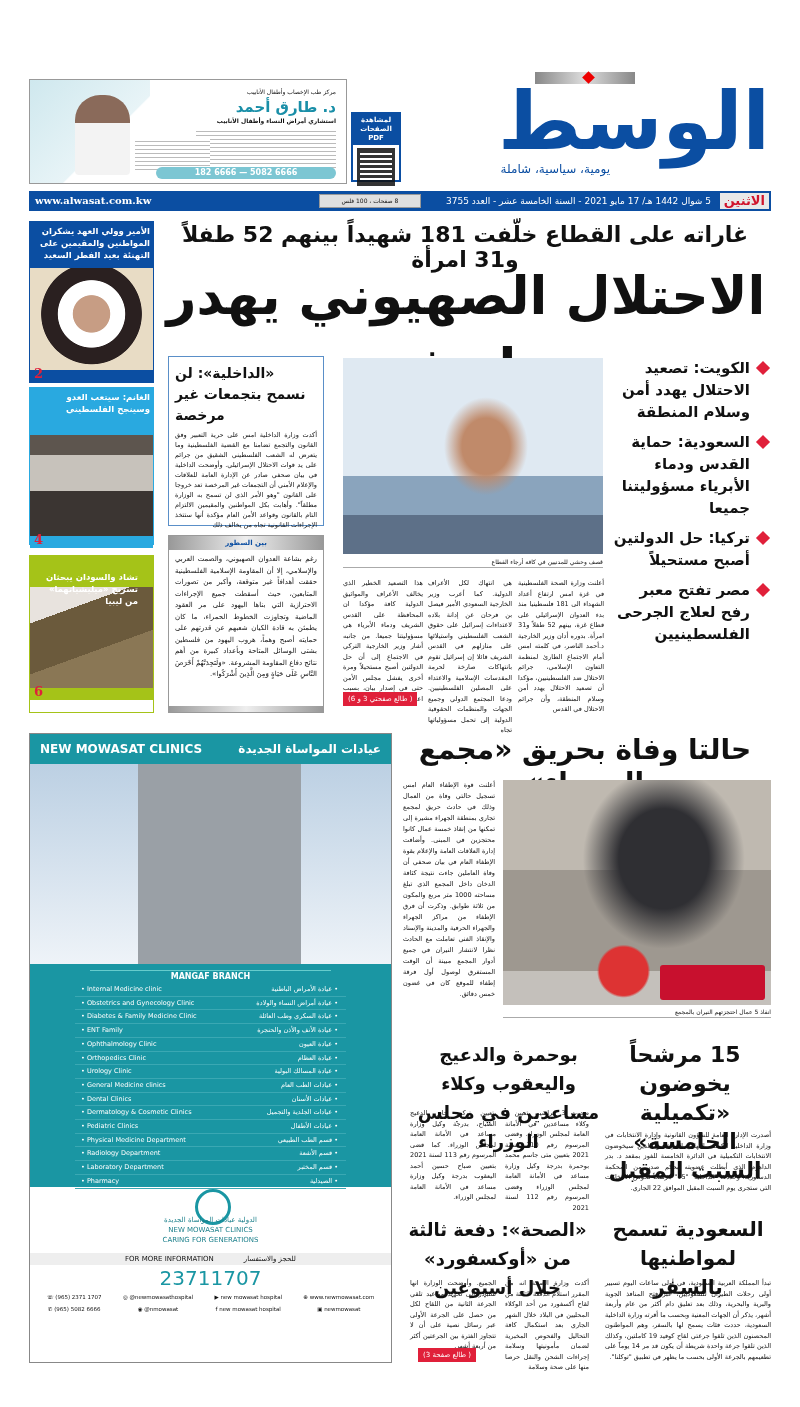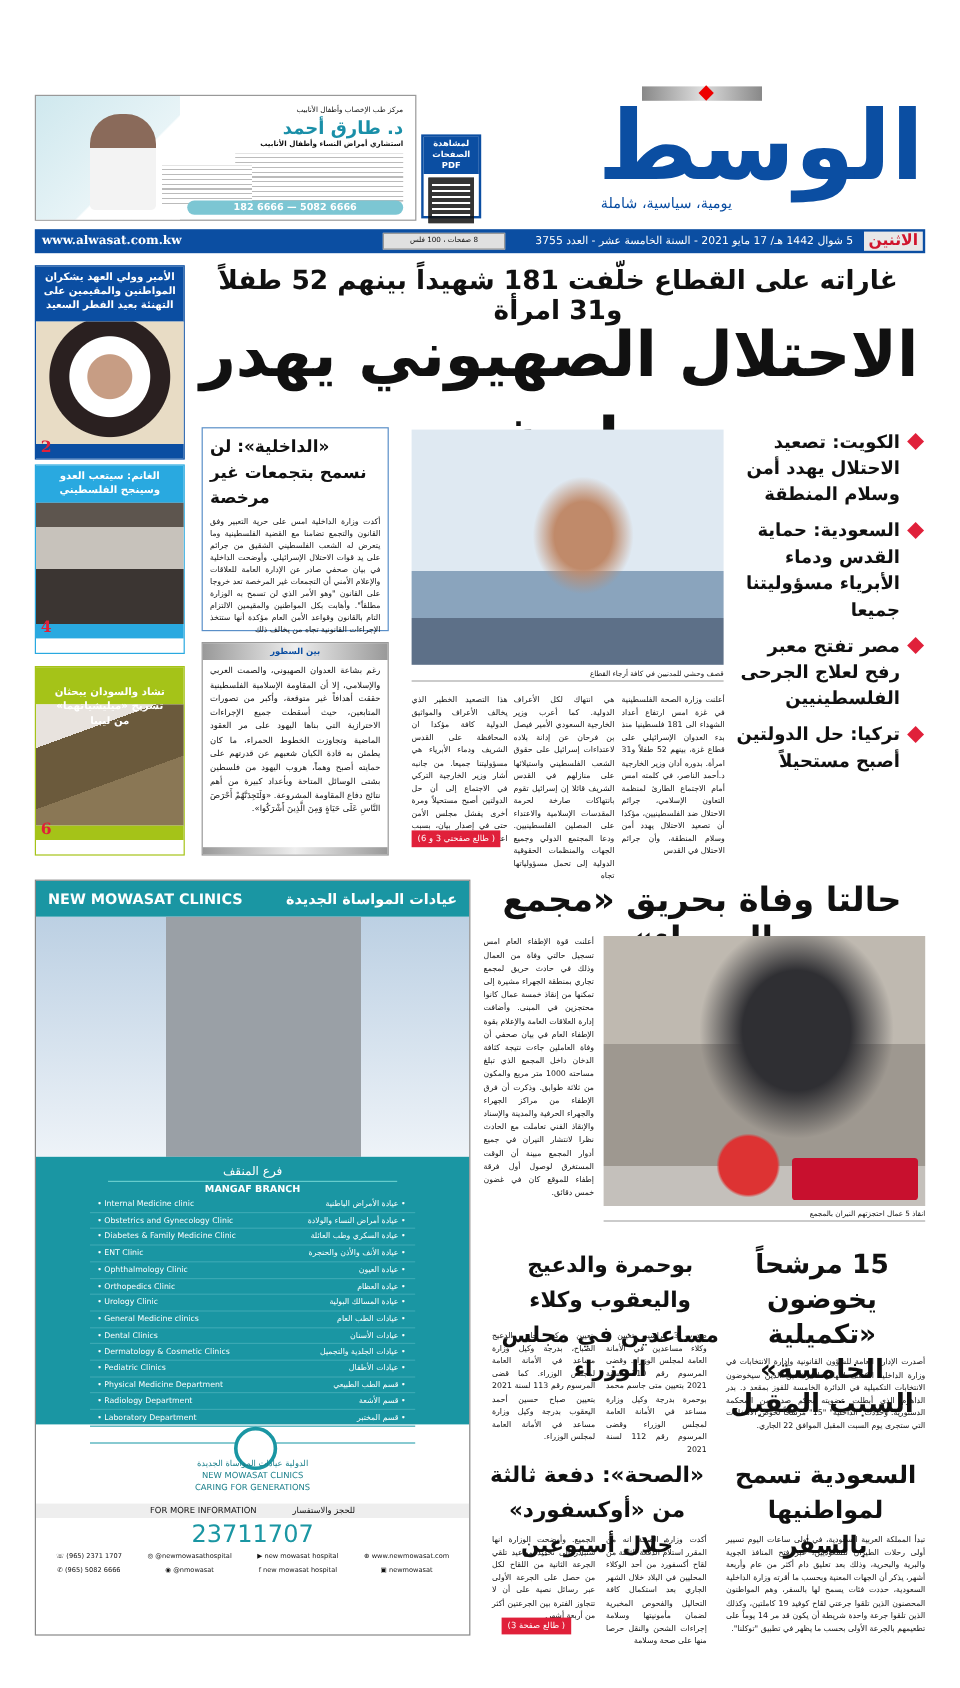--- a/index.html
+++ b/index.html
@@ -1,18 +1,18 @@
 <!DOCTYPE html>
 <html><head>
 <meta charset="utf-8">
 <style>
 *{box-sizing:border-box;margin:0;padding:0}
 body{width:800px;height:1407px;background:#fff;font-family:"DejaVu Sans",sans-serif;position:relative;overflow:hidden;color:#111}
 .abs{position:absolute}
-.rtl{direction:rtl;text-align:center}
+.rtl{direction:rtl;text-align:right}
 
 .logo{right:30px;top:68px;width:345px;height:100px}
 .logo-bar{position:absolute;top:4px;left:110px;width:100px;height:12px;background:linear-gradient(90deg,#888,#ddd,#888)}
 .logo-dia{position:absolute;top:5px;left:159px;width:9px;height:9px;background:#e00;transform:rotate(45deg)}
 .logo-text{position:absolute;top:8px;right:0;font-family:"DejaVu Sans",sans-serif;font-weight:bold;font-size:80px;line-height:92px;color:#0b4ea2;letter-spacing:-4px}
 .tagline{right:190px;top:162px;font-size:12px;color:#0b4ea2;letter-spacing:3px}
 .pdf-box{left:351px;top:112px;width:50px;height:70px;border:2px solid #0b4ea2;background:#fff}
 .pdf-hdr{background:#0b4ea2;color:#fff;font-size:7px;text-align:center;line-height:9px;padding:2px 0;font-weight:bold}
 .qr{width:38px;height:38px;margin:3px auto;background:
 repeating-linear-gradient(0deg,#111 0 3px,#fff 3px 5px),#111;opacity:.85;border:3px solid #111}
@@ -35,21 +35,21 @@
 .kicker{left:160px;top:222px;width:610px;text-align:center;font-size:22px;font-weight:bold;direction:rtl}
 .main-hl{left:160px;top:260px;width:612px;text-align:center;font-size:52px;font-weight:bold;direction:rtl;line-height:72px;letter-spacing:-2px}
 
 .side{left:29px;width:125px}
 .sb1{top:221px;height:162px;border:1px solid #0b4ea2}
 .sb1 .h{background:#0b4ea2;color:#fff;font-size:8.5px;font-weight:bold;padding:3px;line-height:12px;height:46px}
 .sb1 .p{height:102px;background:radial-gradient(circle at 50% 45%,#c79d84 0 22%,#fff 23% 40%,#2a2020 41% 60%,#e8dcc5 61%)}
 .num{position:absolute;left:4px;bottom:1px;color:#e0203a;font-size:13px;font-weight:bold;font-family:"DejaVu Serif",serif}
 .sb-foot{height:12px;background:#0b4ea2}
 .sb2{top:387px;height:158px;border:1px solid #29a9e0}
-.sb2 .h{background:#29a9e0;color:#fff;font-size:8.5px;font-weight:bold;padding:3px;line-height:12px;height:31px}
+.sb2 .h{background:#29a9e0;color:#fff;font-size:8.5px;font-weight:bold;padding:3px;line-height:12px;height:47px}
 .sb2 .p{height:101px;background:linear-gradient(#5d554e 0 20%,#c7c2bb 20% 55%,#3b3532 55%)}
 .sb2 .sb-foot{background:#29a9e0}
 .sb3{top:555px;height:158px;border:1px solid #a5c318}
 .sb3 .h{background:#a5c318;color:#fff;font-size:8.5px;font-weight:bold;padding:15px;line-height:12px;height:31px}
 .sb3 .p{height:101px;background:linear-gradient(160deg,#e8e3de 0 25%,#6b5a3c 25% 60%,#8a7755 60%)}
 .sb3 .sb-foot{background:#a5c318}
 
 .ibox{left:168px;top:356px;width:156px;height:170px;border:1px solid #5a8fc8;padding:6px;background:#fff}
 .ibox h3{font-size:14px;text-align:left;line-height:21px;direction:rtl}
 .ibox p{font-size:6.5px;line-height:10px;direction:rtl;text-align:justify;margin-top:4px}
@@ -170,54 +170,53 @@
 <div class="abs photo1"></div>
 <div class="abs cap1">قصف وحشي للمدنيين في كافة أرجاء القطاع</div>
 <div class="abs cols" style="left:518px;width:86px">أعلنت وزارة الصحة الفلسطينية في غزة امس ارتفاع أعداد الشهداء الى 181 فلسطينيا منذ بدء العدوان الإسرائيلي على قطاع غزة، بينهم 52 طفلاً و31 امرأة. بدوره أدان وزير الخارجية د.أحمد الناصر، في كلمته امس أمام الاجتماع الطارئ لمنظمة التعاون الإسلامي، جرائم الاحتلال ضد الفلسطينيين، مؤكدا أن تصعيد الاحتلال يهدد أمن وسلام المنطقة، وأن جرائم الاحتلال في القدس</div>
 <div class="abs cols" style="left:428px;width:84px">هي انتهاك لكل الأعراف الدولية. كما أعرب وزير الخارجية السعودي الأمير فيصل بن فرحان عن إدانة بلاده لاعتداءات إسرائيل على حقوق الشعب الفلسطيني واستيلائها على منازلهم في القدس الشريف قائلا إن إسرائيل تقوم بانتهاكات صارخة لحرمة المقدسات الإسلامية والاعتداء على المصلين الفلسطينيين. ودعا المجتمع الدولي وجميع الجهات والمنظمات الحقوقية الدولية إلى تحمل مسؤولياتها تجاه</div>
 <div class="abs cols" style="left:343px;width:80px;height:110px">هذا التصعيد الخطير الذي يخالف الأعراف والمواثيق الدولية كافة مؤكدا ان المحافظة على القدس الشريف ودماء الأبرياء هي مسؤوليتنا جميعا. من جانبه أشار وزير الخارجية التركي في الاجتماع إلى أن حل الدولتين أصبح مستحيلاً ومرة أخرى يفشل مجلس الأمن حتى في إصدار بيان، بسبب اعتراضات الولايات المتحدة.</div>
 <div class="abs red-tag">( طالع صفحتي 3 و 6)</div>
 
 <div class="abs bullets">
   <div class="bl"><span class="d"></span><span>الكويت: تصعيد الاحتلال يهدد أمن وسلام المنطقة</span></div>
   <div class="bl"><span class="d"></span><span>السعودية: حماية القدس ودماء الأبرياء مسؤوليتنا جميعا</span></div>
+  <div class="bl"><span class="d"></span><span>تركيا: حل الدولتين أصبح مستحيلاً</span></div>
   <div class="bl"><span class="d"></span><span>مصر تفتح معبر رفح لعلاج الجرحى الفلسطينيين</span></div>
-  <div class="bl"><span class="d"></span><span>تركيا: حل الدولتين أصبح مستحيلاً</span></div>
 </div>
 
 <div class="abs fire-hl">حالتا وفاة بحريق «مجمع الجهراء»</div>
 <div class="abs fire-txt">أعلنت قوة الإطفاء العام امس تسجيل حالتي وفاة من العمال وذلك في حادث حريق لمجمع تجاري بمنطقة الجهراء مشيرة إلى تمكنها من إنقاذ خمسة عمال كانوا محتجزين في المبنى. وأضافت إدارة العلاقات العامة والإعلام بقوة الإطفاء العام في بيان صحفي أن وفاة العاملين جاءت نتيجة كثافة الدخان داخل المجمع الذي تبلغ مساحته 1000 متر مربع والمكون من ثلاثة طوابق. وذكرت أن فرق الإطفاء من مراكز الجهراء والجهراء الحرفية والمدينة والإسناد والإنقاذ الفني تعاملت مع الحادث نظرا لانتشار النيران في جميع أدوار المجمع مبينة أن الوقت المستغرق لوصول أول فرقة إطفاء للموقع كان في غضون خمس دقائق.</div>
 <div class="abs photo2"></div>
 <div class="abs truck"></div>
 <div class="abs cap2">انقاذ 5 عمال احتجزتهم النيران بالمجمع</div>
 
 <div class="abs ad">
   <div class="ad-hdr">
       <span>NEW MOWASAT CLINICS</span>
       <span>عيادات المواساة الجديدة</span>
     </div>
   <div class="ad-photo"></div>
   <div class="ad-body">
-    <div class="ad-branch">فرع المنقف</div>
     <div class="ad-branch2">MANGAF BRANCH</div>
     <div id="clinic-rows">
         <div class="ad-row">
           <span class="en">• Internal Medicine clinic</span>
           <span class="ar">• عيادة الأمراض الباطنية</span>
         </div>
         <div class="ad-row">
           <span class="en">• Obstetrics and Gynecology Clinic</span>
           <span class="ar">• عيادة أمراض النساء والولادة</span>
         </div>
         <div class="ad-row">
           <span class="en">• Diabetes &amp; Family Medicine Clinic</span>
           <span class="ar">• عيادة السكري وطب العائلة</span>
         </div>
         <div class="ad-row">
-          <span class="en">• ENT Clinic</span>
+          <span class="en">• ENT Family</span>
           <span class="ar">• عيادة الأنف والأذن والحنجرة</span>
         </div>
         <div class="ad-row">
           <span class="en">• Ophthalmology Clinic</span>
           <span class="ar">• عيادة العيون</span>
         </div>
         <div class="ad-row">
           <span class="en">• Orthopedics Clinic</span>
           <span class="ar">• عيادة العظام</span>
         </div>

